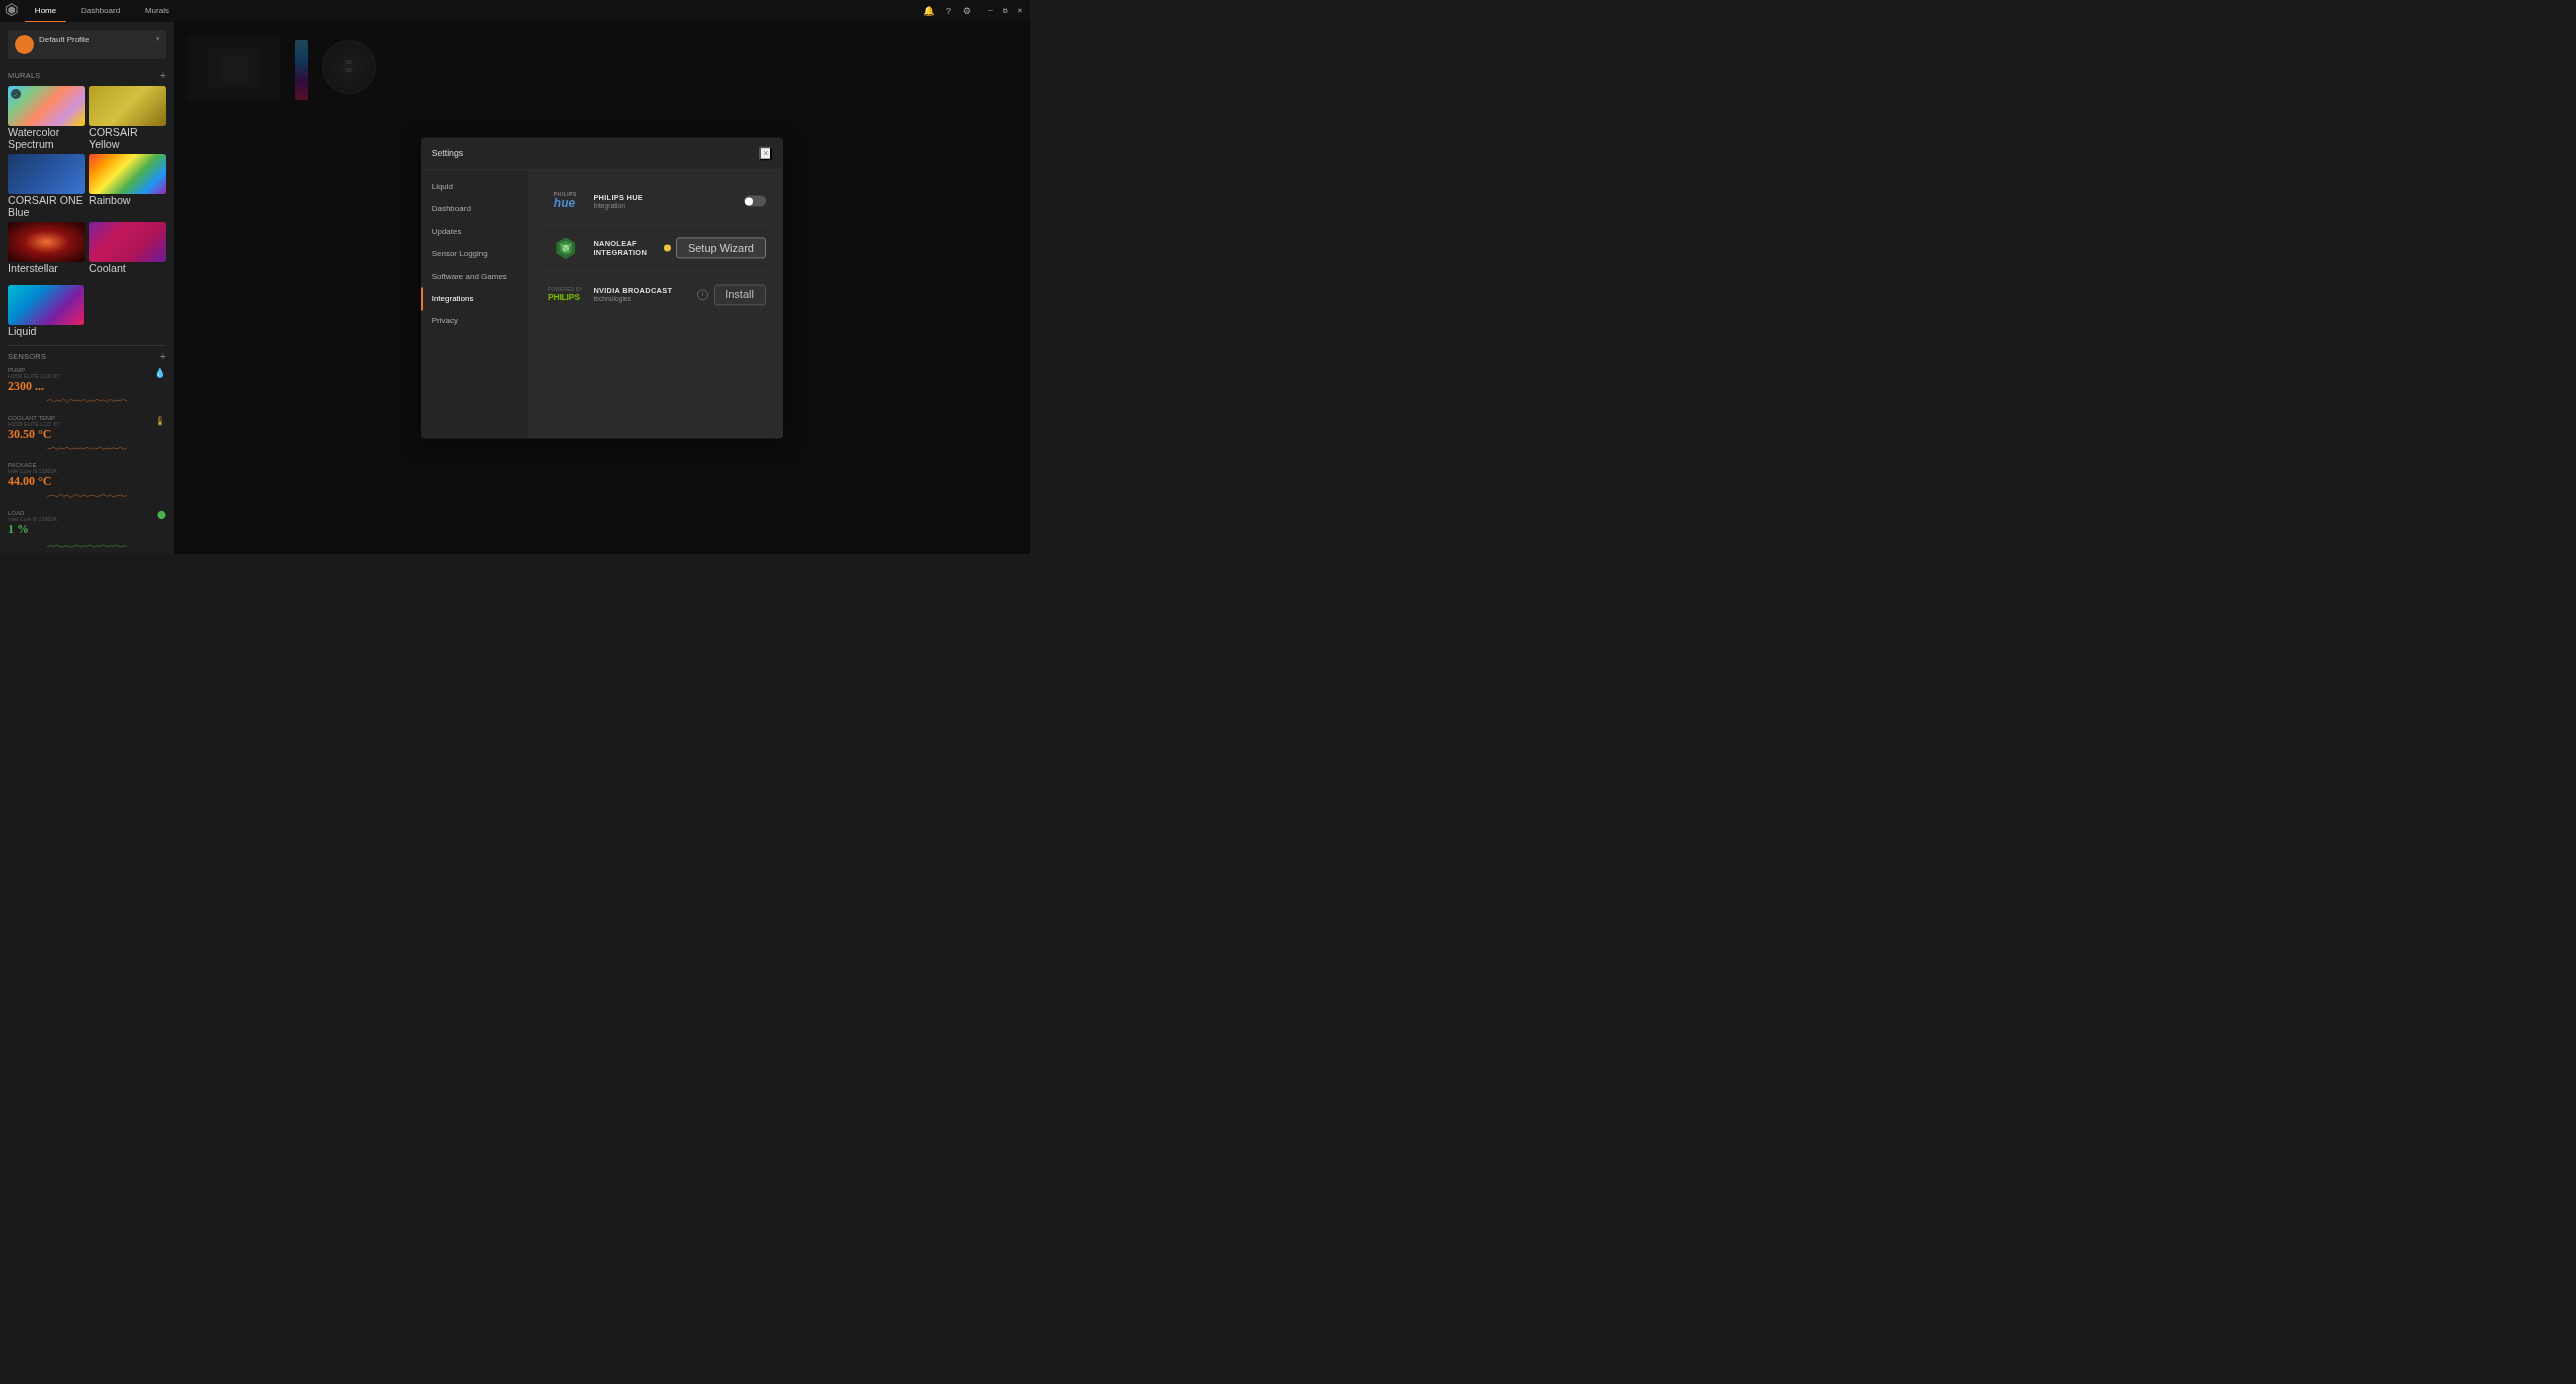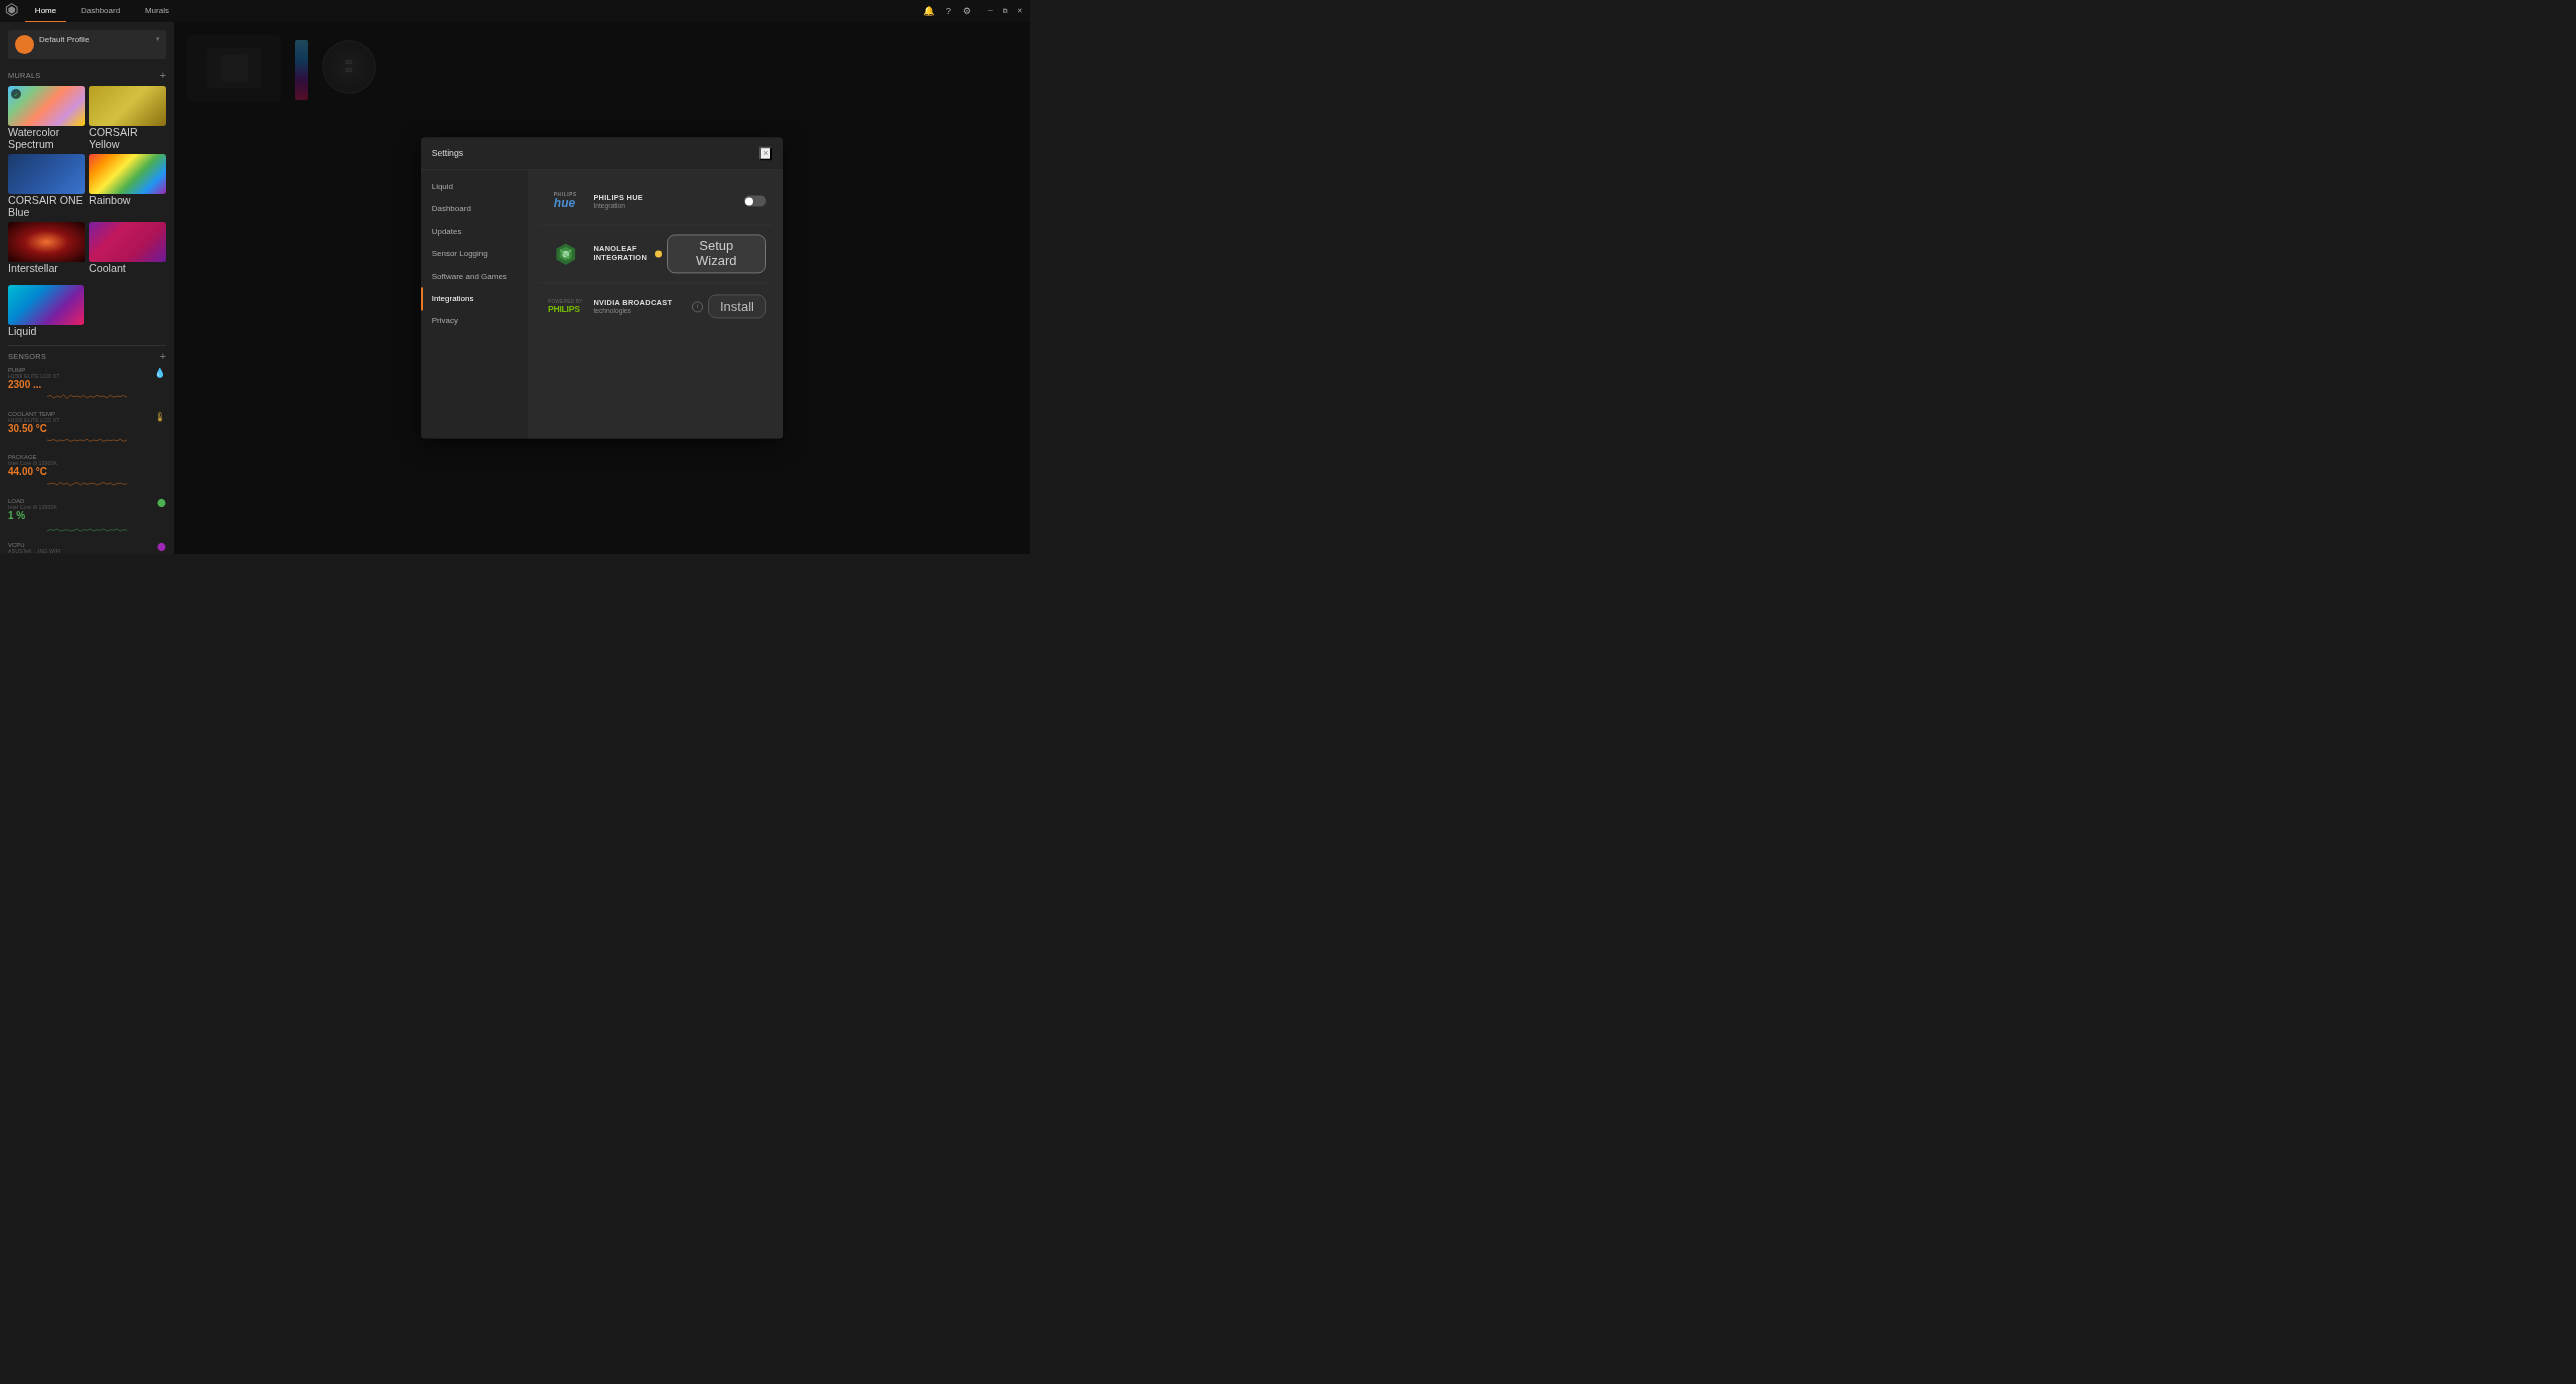--- a/index.html
+++ b/index.html
@@ -178,23 +178,24 @@
     .sensor-label {
       font-size: 6px;
       color: #777;
       text-transform: uppercase;
     }
     .sensor-device {
       font-size: 5.4px;
       color: #555;
     }
     .sensor-value {
-      font-size: 10px;
+      font-size: 12px;
       font-weight: 600;
       color: #e87825;
+      font-family: Liberation Serif, serif;
     }
     .sensor-value.green { color: #4caf50; }
     .sensor-icon {
       font-size: 8px;
       margin-left: 2.7px;
     }
 
     
     .content-area {
       flex: 1;
@@ -383,22 +384,22 @@
       height: 6.7px;
       border-radius: 50%;
       background: #f0c040;
     }
 
     .action-btn {
       padding: 3.4px 10.7px;
       border: 0.7px solid #555;
       background: #333;
       color: #bbb;
-      font-size: 13px;
-      border-radius: 8px;
+      font-size: 11px;
+      border-radius: 3px;
       cursor: pointer;
     }
     .action-btn.primary {
       border-color: #777;
       background: #3a3a3a;
       color: #ccc;
     }
 
     .info-icon {
       width: 10.7px;

